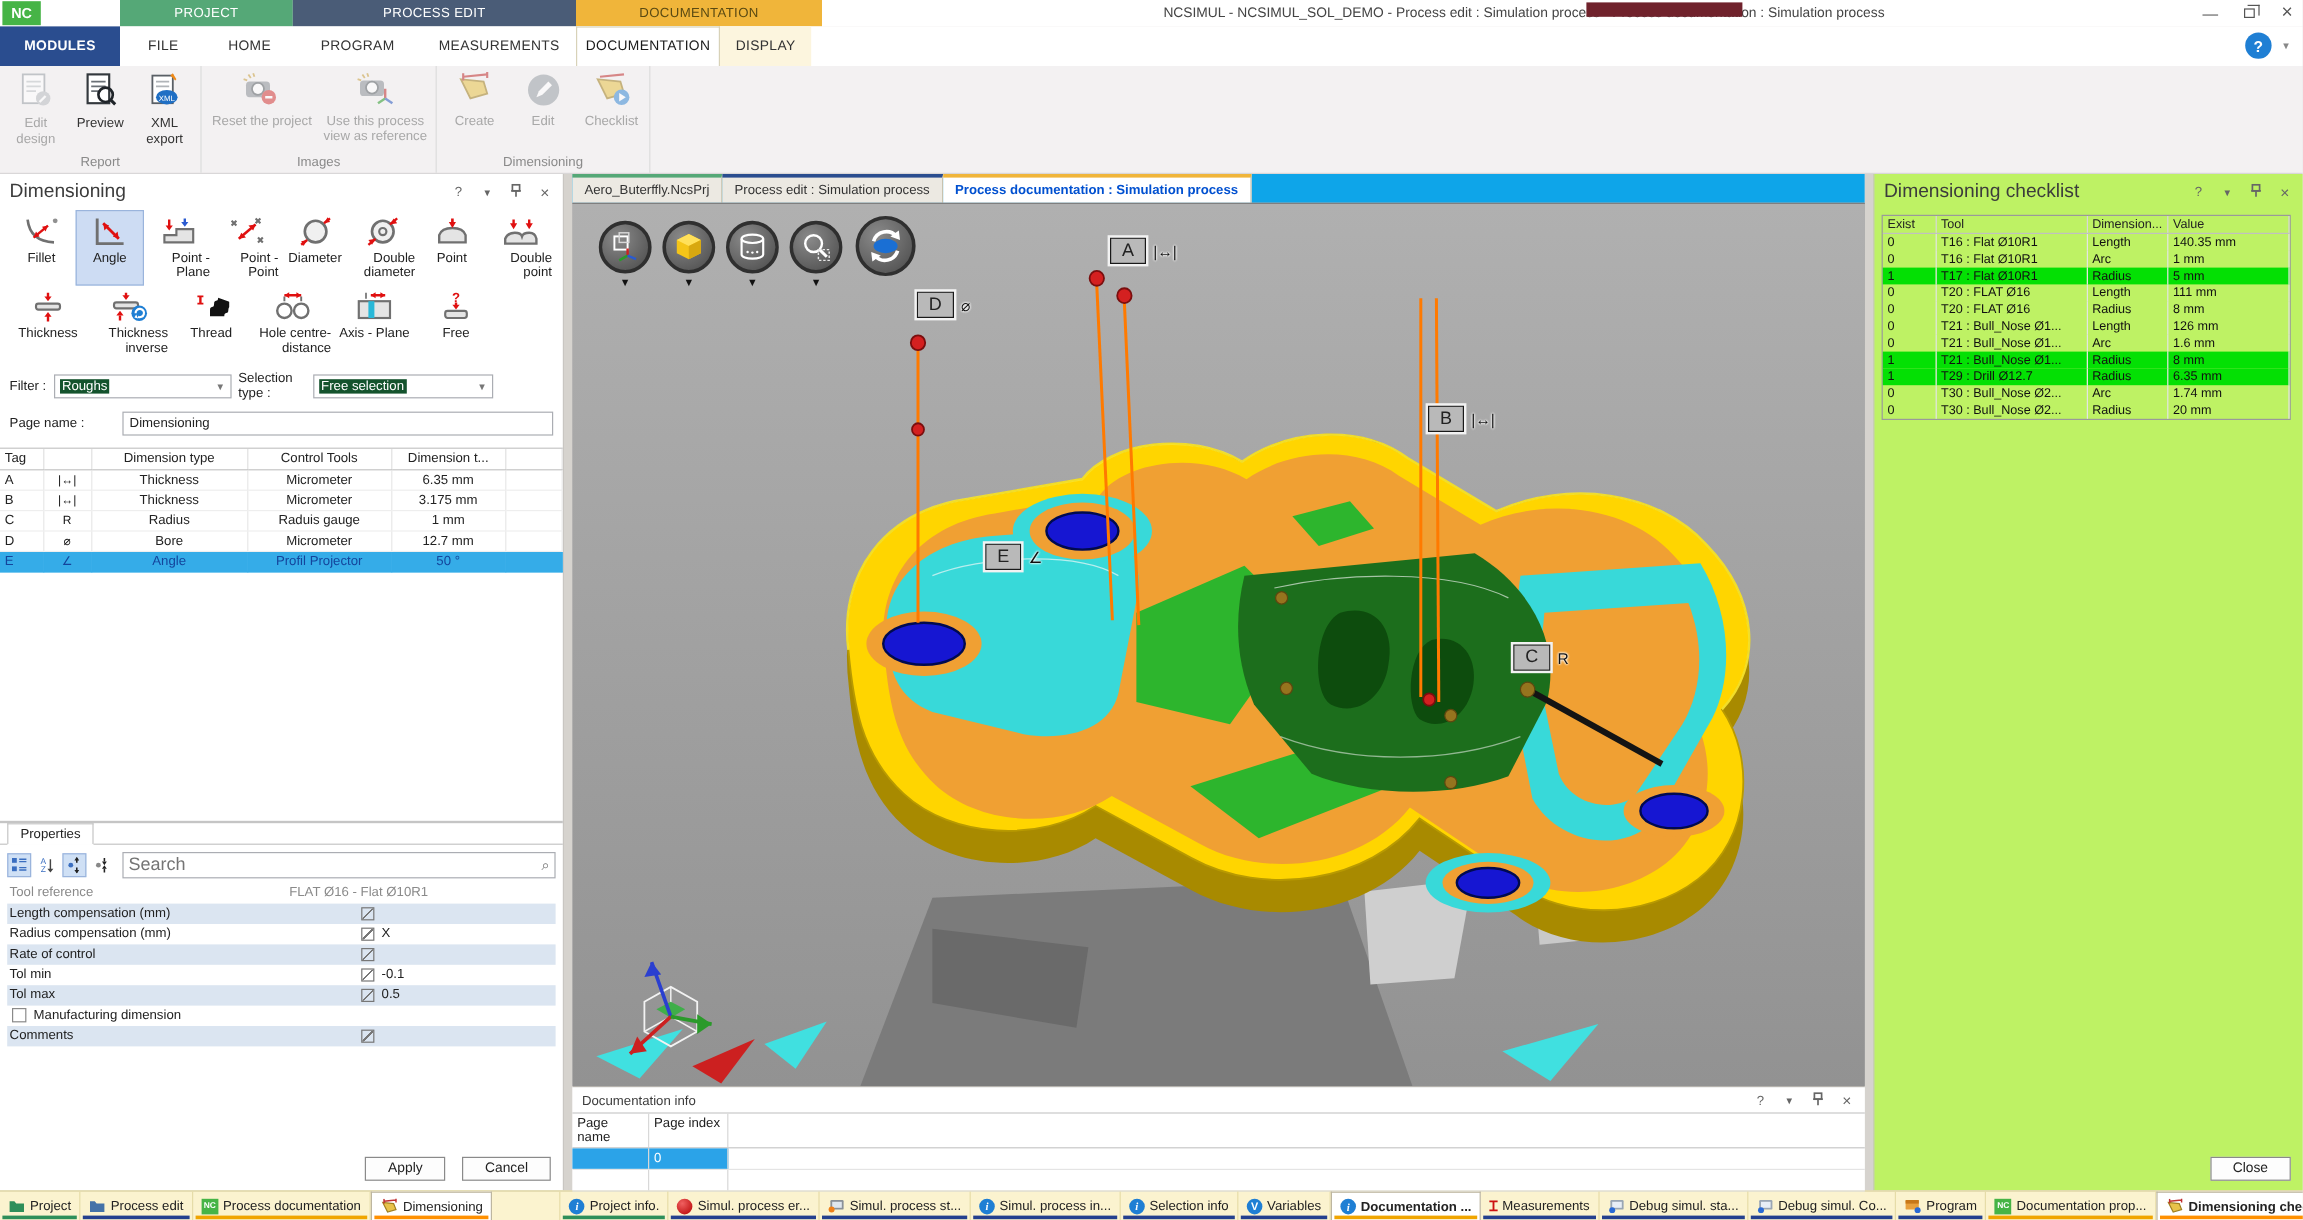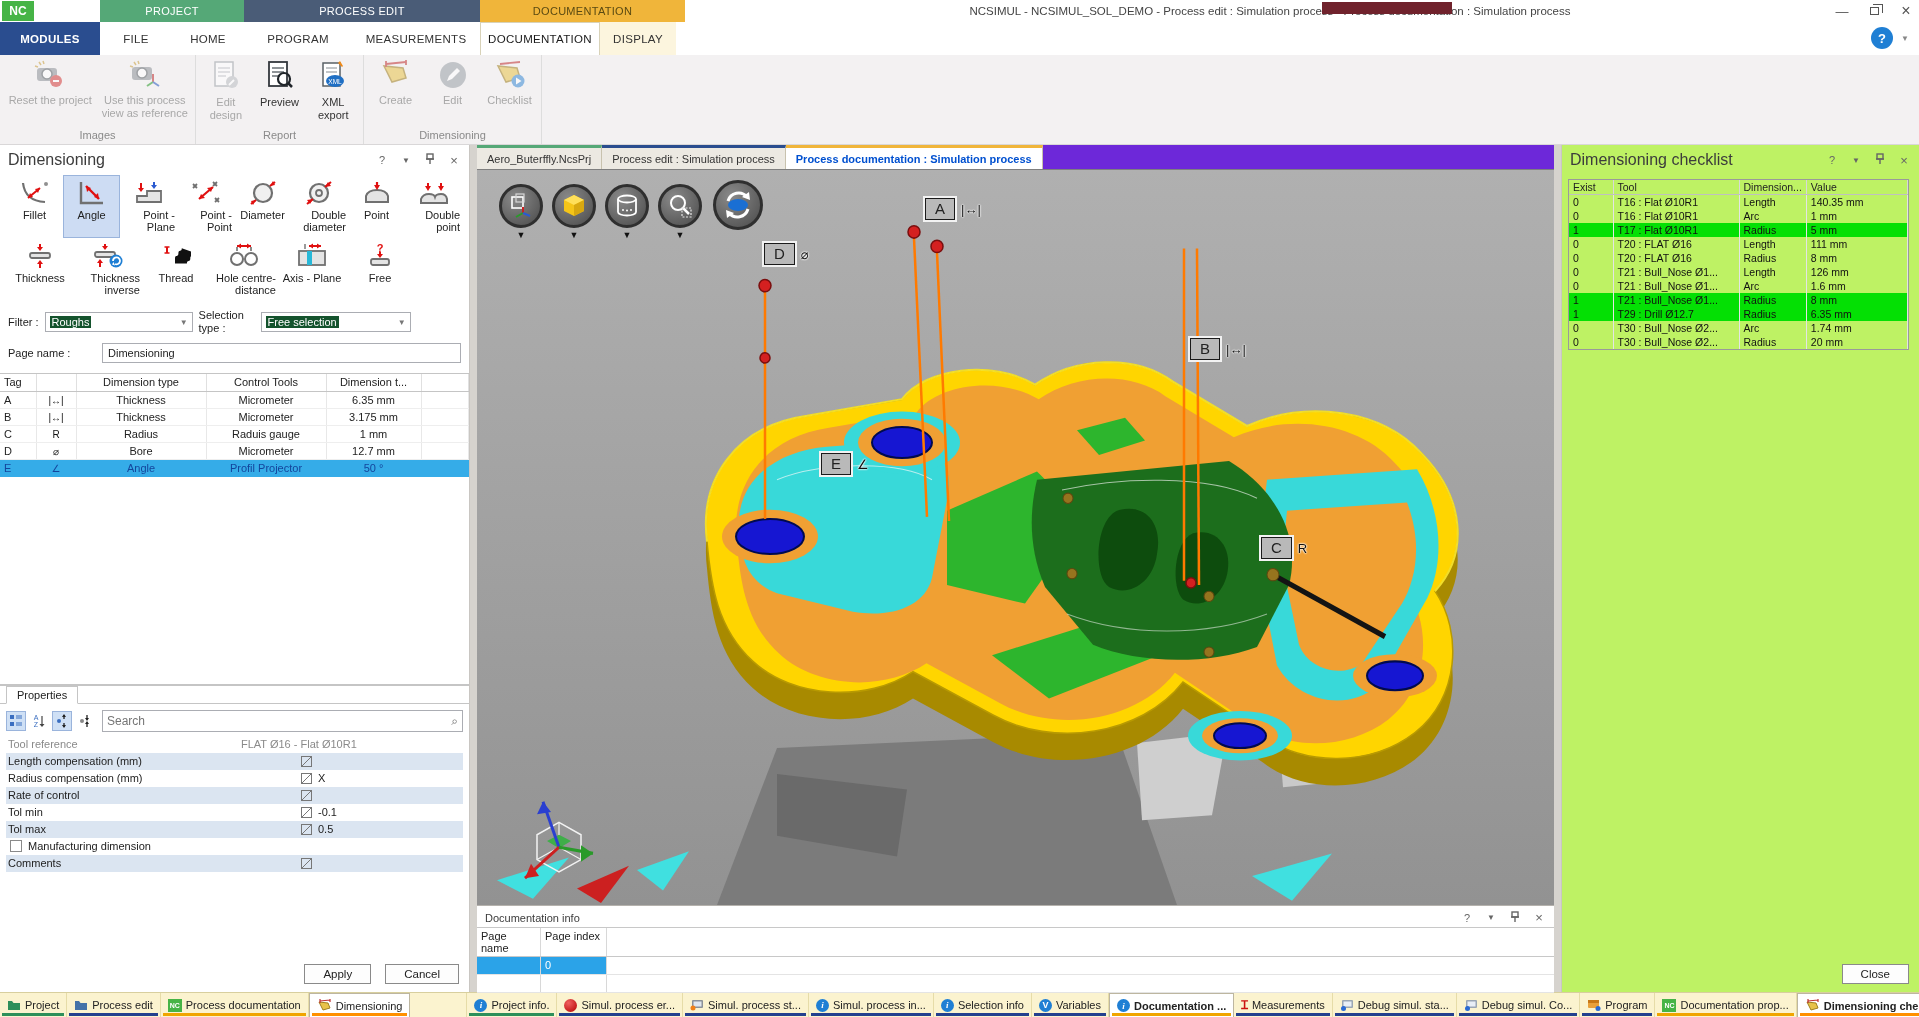--- a/index.html
+++ b/index.html
@@ -79,38 +79,38 @@
   .dim-table td.ic { width:36px; color:#111; font-size:10px; }
   .dim-table tr.selrow td { background:#35ace8; color:#14459c; border-color:#35ace8; }
 
   .props { border-top:1px solid #c5c5c5; }
   .props-tab { display:inline-block; border:1px solid #c5c5c5; border-bottom:1px solid #fff; padding:2px 10px; margin:0 0 -1px 6px; position:relative; top:0; background:#fff; color:#222; }
   .props-body { border-top:1px solid #c5c5c5; padding:4px 6px; }
   .props-toolbar { display:flex; align-items:center; gap:3px; margin:2px 0 4px 0; }
   .ptb { width:20px; height:20px; display:flex; align-items:center; justify-content:center; border:1px solid transparent; }
   .ptb.on { background:#cfe0f5; border:1px solid #9ab4dc; }
   .search-wrap { flex:1; border:1px solid #abadb3; height:22px; margin-left:4px; display:flex; align-items:center; padding:0 4px; }
-  .search-wrap input { border:none; outline:none; flex:1; font-family:"Liberation Sans",sans-serif; font-size:12px; color:#888; }
+  .search-wrap input { border:none; outline:none; flex:1; font-family:"Liberation Sans",sans-serif; font-size:15px; color:#888; }
   .mag { color:#777; font-size:12px; }
   .prow { display:flex; align-items:center; height:17px; padding:0 2px; color:#222; }
   .prow.shade { background:#dbe5f1; }
   .prow .pl { flex:1; }
   .prow .pv { width:160px; display:flex; align-items:center; gap:6px; }
   .prow.toolref { color:#8a8a8a; }
   .prow.toolref .pv { width:220px; color:#8a8a8a; }
   .fx-icon { width:11px; height:11px; border:1px solid #777; background:linear-gradient(135deg, transparent 45%, #777 45%, #777 55%, transparent 55%); flex:none; }
   .chk { width:12px; height:12px; border:1px solid #8a8a8a; background:#fff; margin:0 6px 0 2px; }
 
   .lp-spacer { flex:1; }
   .lp-btns { display:flex; justify-content:flex-end; gap:14px; padding:0 10px 8px 0; }
   .btn { border:1px solid #8a8a8a; background:#fdfdfd; padding:3px 18px; font-size:11.5px; color:#222; }
 
   
   .center { width:1077px; display:flex; flex-direction:column; flex:none; min-height:0; }
-  .vtabs { height:24px; background:#6d28d9; display:flex; align-items:stretch; flex:none; }
+  .vtabs { height:24px; background:#0ea5e9; display:flex; align-items:stretch; flex:none; }
   .vtab { display:flex; align-items:center; padding:0 10px; border-right:1px solid #c8c2ae; background:#ece9e2; border-top:3px solid transparent; white-space:nowrap; color:#333; }
   .vtab.t1 { border-top-color:#55a877; }
   .vtab.t2 { border-top-color:#2a4d8f; }
   .vtab.t3 { border-top-color:#f0b53a; background:#fff; color:#0050d0; font-weight:bold; }
   .viewport { flex:1; position:relative; background:#a2a2a2; border-top:1px solid #7f7f7f; min-height:0; }
   .viewport svg.scene { position:absolute; inset:0; width:100%; height:100%; }
 
   .circ-btn { position:absolute; width:44px; height:44px; border-radius:50%; border:3px solid #2f2f2f; background:radial-gradient(circle at 35% 30%, #8a8a8a, #4a4a4a); display:flex; align-items:center; justify-content:center; }
   .circ-dd { position:absolute; font-size:9px; color:#111; text-align:center; width:20px; }
 
@@ -177,20 +177,59 @@
     <div class="rtab" style="width:72px">HOME</div>
     <div class="rtab" style="width:108px">PROGRAM</div>
     <div class="rtab" style="width:128px">MEASUREMENTS</div>
     <div class="rtab sel" style="width:120px">DOCUMENTATION</div>
     <div class="rtab tint" style="width:76px">DISPLAY</div>
     <div class="help-btn">?</div>
     <div class="help-dd">▼</div>
   </div>
 
   <div class="ribbon">
+    <div class="rgroup" style="width:168px">
+      <div class="rgroup-btns">
+        <div class="rbtn dis">
+          <span>
+            <svg width="30" height="32" viewBox="0 0 30 32">
+                <rect x="4" y="2" width="18" height="24" fill="#fff" stroke="#9aa0a6" stroke-width="1.5"></rect>
+                <path d="M7 8h12M7 12h12M7 16h8" stroke="#c0c4c8" stroke-width="1.5"></path>
+                <circle cx="21" cy="22" r="6" fill="#b9bdc1"></circle>
+                <path d="M18 25l5-5" stroke="#fff" stroke-width="2"></path>
+              </svg>
+          </span>
+          <span class="lbl">Edit design</span>
+        </div>
+        <div class="rbtn">
+          <span>
+            <svg width="30" height="32" viewBox="0 0 30 32">
+                <rect x="4" y="2" width="18" height="24" fill="#fff" stroke="#33383d" stroke-width="1.8"></rect>
+                <path d="M7 8h12M7 12h12M7 16h8" stroke="#6a7076" stroke-width="1.5"></path>
+                <circle cx="19" cy="19" r="6" fill="none" stroke="#1f2429" stroke-width="2.2"></circle>
+                <path d="M23 23l4 4" stroke="#1f2429" stroke-width="2.5"></path>
+              </svg>
+          </span>
+          <span class="lbl">Preview</span>
+        </div>
+        <div class="rbtn">
+          <span>
+            <svg width="30" height="32" viewBox="0 0 30 32">
+                <rect x="5" y="3" width="17" height="23" fill="#fff" stroke="#5a6066" stroke-width="1.5"></rect>
+                <path d="M8 8h11M8 12h11" stroke="#b0b4b8" stroke-width="1.5"></path>
+                <path d="M22 1l3 5-1 1-4-4z" fill="#f08a18"></path>
+                <ellipse cx="17" cy="21" rx="9" ry="6" fill="#1f6fc4"></ellipse>
+                <text x="17" y="24" text-anchor="middle" font-size="6.5" fill="#fff" font-family="Liberation Sans">XML</text>
+              </svg>
+          </span>
+          <span class="lbl">XML export</span>
+        </div>
+      </div>
+      <div class="rgroup-label">Report</div>
+    </div>
     <div class="rgroup" style="width:196px">
       <div class="rgroup-btns">
         <div class="rbtn dis wide">
           <span>
             <svg width="34" height="30" viewBox="0 0 34 30">
                 <path d="M6 2l2 3M10 1l1 3M2 6l3 1" stroke="#c8a040" stroke-width="1.5"></path>
                 <rect x="4" y="8" width="20" height="13" rx="3" fill="#8d9298"></rect>
                 <circle cx="14" cy="14" r="5" fill="#fff" stroke="#5a6066" stroke-width="1.5"></circle>
                 <circle cx="23" cy="21" r="6" fill="#d43c3c"></circle>
                 <path d="M20 21h6" stroke="#fff" stroke-width="2"></path>
@@ -206,59 +245,20 @@
                 <circle cx="14" cy="13" r="5" fill="#fff" stroke="#5a6066" stroke-width="1.5"></circle>
                 <path d="M25 14v8" stroke="#c03030" stroke-width="2"></path>
                 <path d="M25 22l-6 4" stroke="#2a9a2a" stroke-width="2"></path>
                 <path d="M25 22l6 4" stroke="#2a5ac0" stroke-width="2"></path>
               </svg>
           </span>
           <span class="lbl">Use this process view as reference</span>
         </div>
       </div>
       <div class="rgroup-label">Images</div>
-    </div>
-    <div class="rgroup" style="width:168px">
-      <div class="rgroup-btns">
-        <div class="rbtn dis">
-          <span>
-            <svg width="30" height="32" viewBox="0 0 30 32">
-                <rect x="4" y="2" width="18" height="24" fill="#fff" stroke="#9aa0a6" stroke-width="1.5"></rect>
-                <path d="M7 8h12M7 12h12M7 16h8" stroke="#c0c4c8" stroke-width="1.5"></path>
-                <circle cx="21" cy="22" r="6" fill="#b9bdc1"></circle>
-                <path d="M18 25l5-5" stroke="#fff" stroke-width="2"></path>
-              </svg>
-          </span>
-          <span class="lbl">Edit design</span>
-        </div>
-        <div class="rbtn">
-          <span>
-            <svg width="30" height="32" viewBox="0 0 30 32">
-                <rect x="4" y="2" width="18" height="24" fill="#fff" stroke="#33383d" stroke-width="1.8"></rect>
-                <path d="M7 8h12M7 12h12M7 16h8" stroke="#6a7076" stroke-width="1.5"></path>
-                <circle cx="19" cy="19" r="6" fill="none" stroke="#1f2429" stroke-width="2.2"></circle>
-                <path d="M23 23l4 4" stroke="#1f2429" stroke-width="2.5"></path>
-              </svg>
-          </span>
-          <span class="lbl">Preview</span>
-        </div>
-        <div class="rbtn">
-          <span>
-            <svg width="30" height="32" viewBox="0 0 30 32">
-                <rect x="5" y="3" width="17" height="23" fill="#fff" stroke="#5a6066" stroke-width="1.5"></rect>
-                <path d="M8 8h11M8 12h11" stroke="#b0b4b8" stroke-width="1.5"></path>
-                <path d="M22 1l3 5-1 1-4-4z" fill="#f08a18"></path>
-                <ellipse cx="17" cy="21" rx="9" ry="6" fill="#1f6fc4"></ellipse>
-                <text x="17" y="24" text-anchor="middle" font-size="6.5" fill="#fff" font-family="Liberation Sans">XML</text>
-              </svg>
-          </span>
-          <span class="lbl">XML export</span>
-        </div>
-      </div>
-      <div class="rgroup-label">Report</div>
     </div>
     <div class="rgroup" style="width:178px">
       <div class="rgroup-btns">
         <div class="rbtn dis">
           <span>
             <svg width="32" height="30" viewBox="0 0 32 30">
                 <path d="M4 6l8 16 14-4-3-10z" fill="#e8c24a" stroke="#a08020" stroke-width="1.5"></path>
                 <path d="M6 4l20-2" stroke="#c03030" stroke-width="1.8"></path>
                 <path d="M6 1v6M26 -1v6" stroke="#c03030" stroke-width="1.8"></path>
               </svg>

